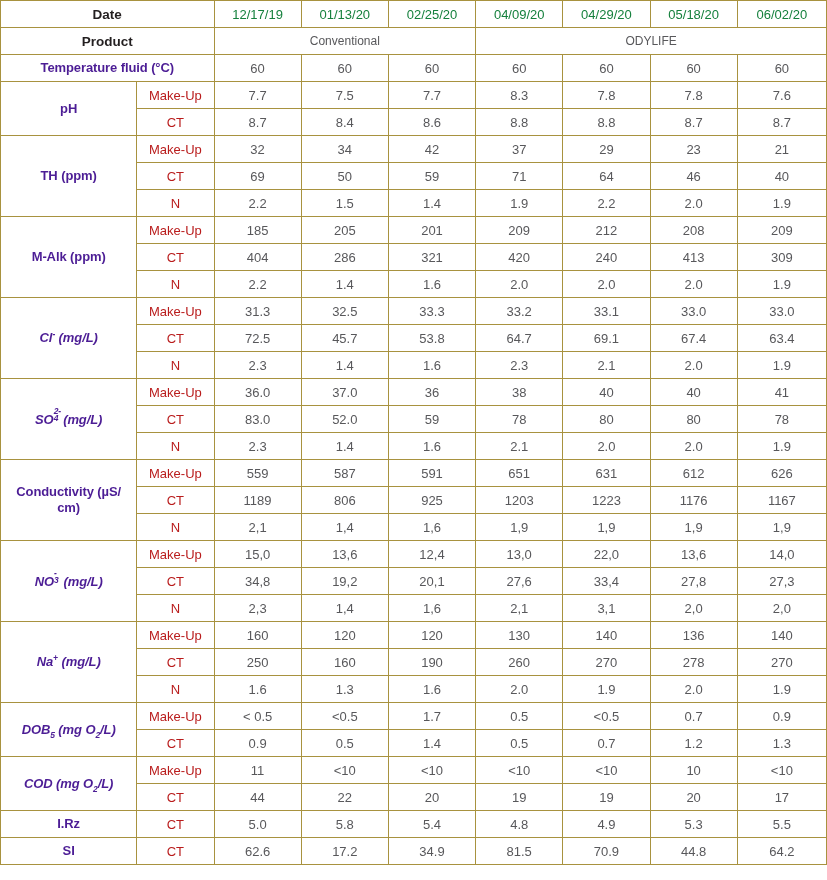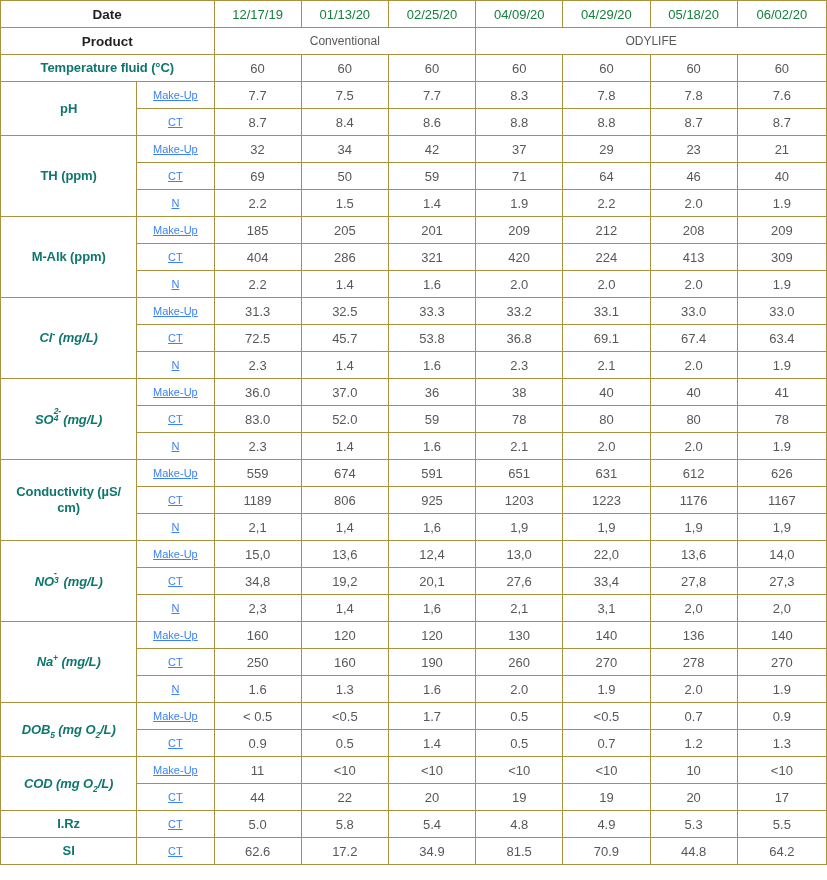--- a/index.html
+++ b/index.html
@@ -33,29 +33,28 @@
   
   col.c-param   { width: 136px; }
   col.c-sub     { width: 77px;  }
   col.c-data    { width: 87px;  }
   col.c-data-l  { width: 89px;  }
 
   
   .param-cell {
     font-weight: bold;
     font-size: 13px;
-    color: #0f766e;
+    color: #4c1d95;
     line-height: 1.22;
     letter-spacing: -0.1px;
   }
   .sub-cell {
     font-weight: normal;
-    font-size: 11px;
-    color: #3b82f6;
-    text-decoration: underline;
+    font-size: 13px;
+    color: #b91c1c;
   }
   .data-cell {
     font-weight: normal;
     font-size: 13px;
     color: #58585b;
   }
   .header-date-cell {
     font-weight: normal;
     font-size: 13px;
     color: #15803d;
@@ -222,21 +221,21 @@
         <td class="data-cell">212</td>
         <td class="data-cell">208</td>
         <td class="data-cell">209</td>
       </tr>
       <tr>
         <td class="sub-cell">CT</td>
         <td class="data-cell">404</td>
         <td class="data-cell">286</td>
         <td class="data-cell">321</td>
         <td class="data-cell">420</td>
-        <td class="data-cell">224</td>
+        <td class="data-cell">240</td>
         <td class="data-cell">413</td>
         <td class="data-cell">309</td>
       </tr>
       <tr>
         <td class="sub-cell">N</td>
         <td class="data-cell">2.2</td>
         <td class="data-cell">1.4</td>
         <td class="data-cell">1.6</td>
         <td class="data-cell">2.0</td>
         <td class="data-cell">2.0</td>
@@ -252,21 +251,21 @@
         <td class="data-cell">33.2</td>
         <td class="data-cell">33.1</td>
         <td class="data-cell">33.0</td>
         <td class="data-cell">33.0</td>
       </tr>
       <tr>
         <td class="sub-cell">CT</td>
         <td class="data-cell">72.5</td>
         <td class="data-cell">45.7</td>
         <td class="data-cell">53.8</td>
-        <td class="data-cell">36.8</td>
+        <td class="data-cell">64.7</td>
         <td class="data-cell">69.1</td>
         <td class="data-cell">67.4</td>
         <td class="data-cell">63.4</td>
       </tr>
       <tr>
         <td class="sub-cell">N</td>
         <td class="data-cell">2.3</td>
         <td class="data-cell">1.4</td>
         <td class="data-cell">1.6</td>
         <td class="data-cell">2.3</td>
@@ -302,21 +301,21 @@
         <td class="data-cell">1.6</td>
         <td class="data-cell">2.1</td>
         <td class="data-cell">2.0</td>
         <td class="data-cell">2.0</td>
         <td class="data-cell">1.9</td>
       </tr>
       <tr class="group-start">
         <td rowspan="3" colspan="1" class="param-cell"><span class="wrapname">Conductivity (µS/<br>cm)</span></td>
         <td class="sub-cell">Make-Up</td>
         <td class="data-cell">559</td>
-        <td class="data-cell">674</td>
+        <td class="data-cell">587</td>
         <td class="data-cell">591</td>
         <td class="data-cell">651</td>
         <td class="data-cell">631</td>
         <td class="data-cell">612</td>
         <td class="data-cell">626</td>
       </tr>
       <tr>
         <td class="sub-cell">CT</td>
         <td class="data-cell">1189</td>
         <td class="data-cell">806</td>

